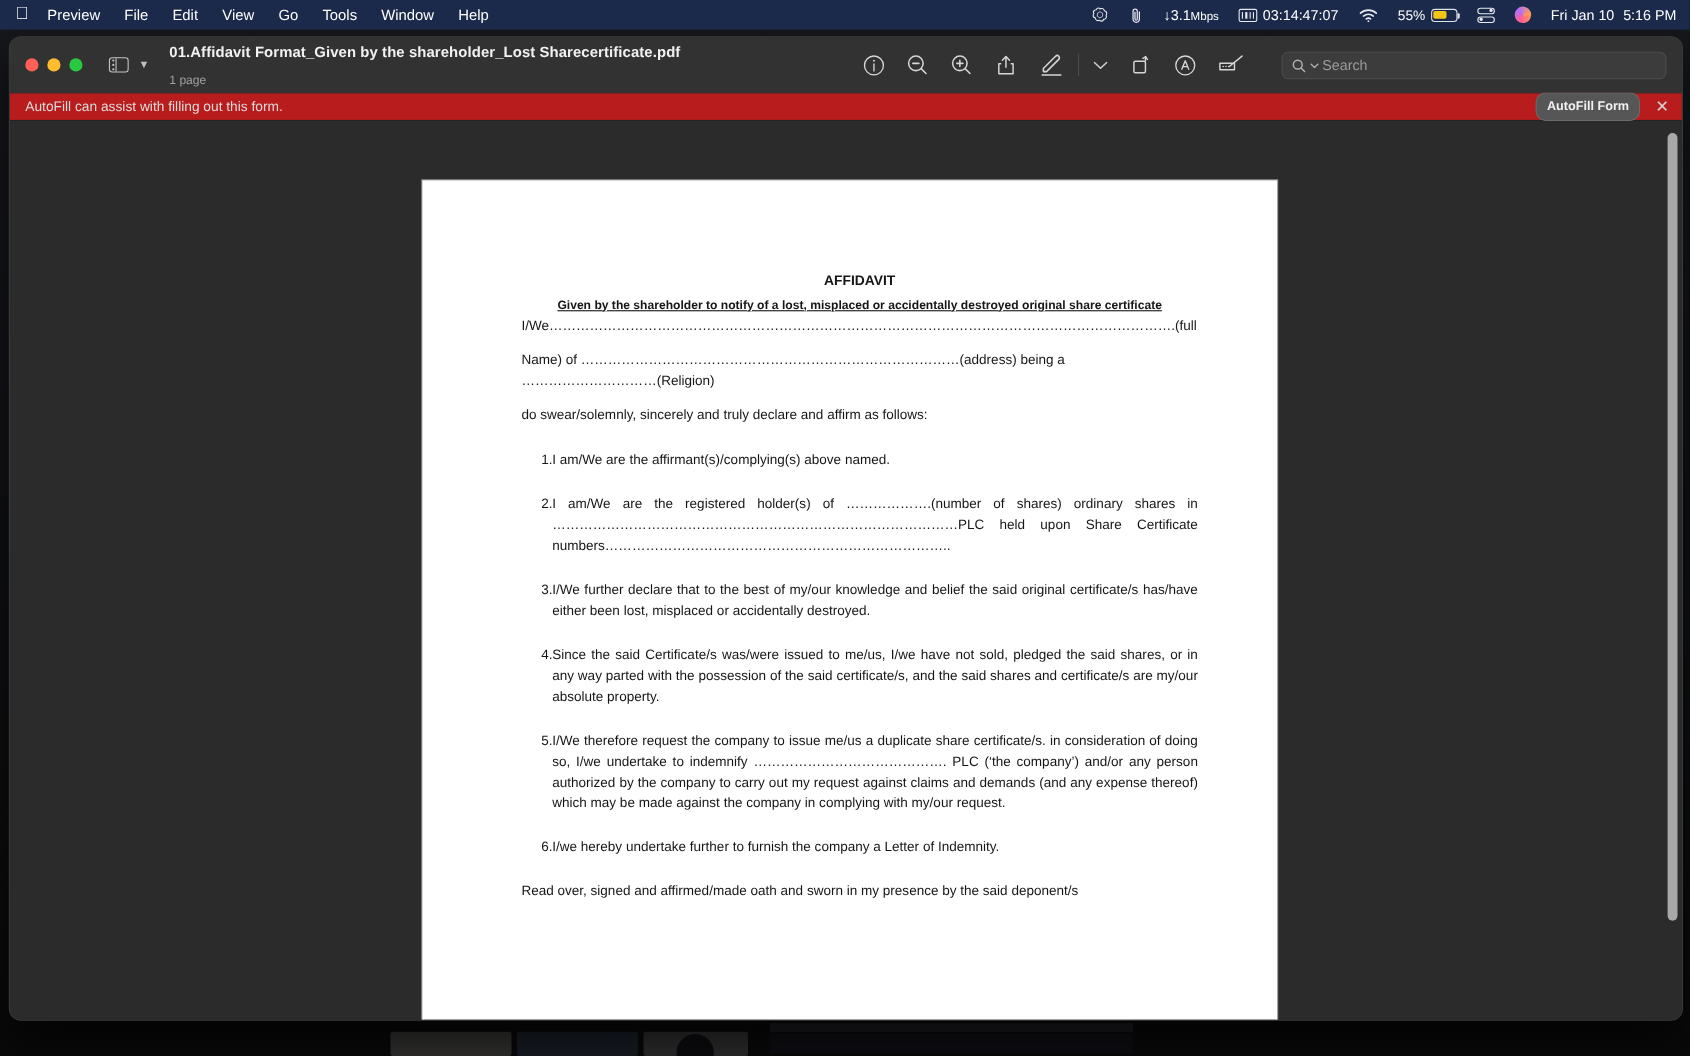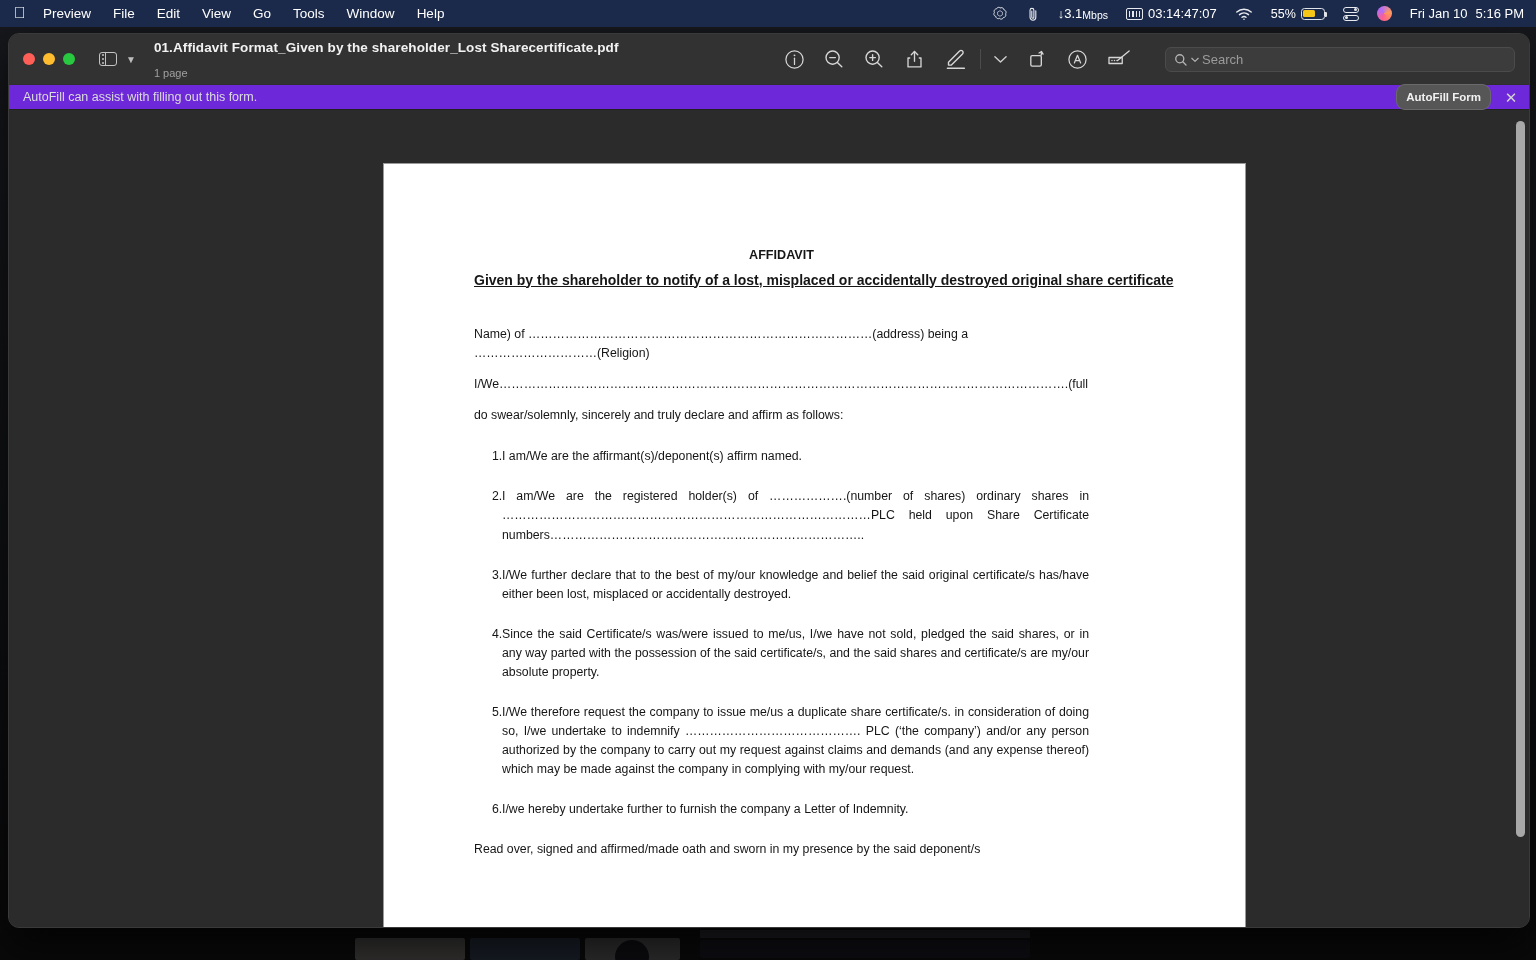--- a/index.html
+++ b/index.html
@@ -95,49 +95,49 @@
   .tb-sep{ width:1px;height:20px;background:#4c4c4c;margin:0 2px;}
   #searchbox{
     position:absolute; right:14px; top:13px; width:350px; height:25px;
     background:#3c3c3c; border:1px solid #4b4b4b; border-radius:6px;
     display:flex; align-items:center; padding:6px 8px; gap:3px;
   }
   #searchbox .ph{ color:#9b9b9b; font-size:13px; }
 
   
   #autofill{
-    height:26px; background:#6d28d9; border-top:1px solid #2f2f2f; border-bottom:1px solid #212121;
+    height:26px; background:#b91c1c; border-top:1px solid #2f2f2f; border-bottom:1px solid #212121;
     display:flex; align-items:center; padding:0 10px 0 14px;
     color:#dcdcdc; font-size:12.5px;
   }
   #af-right{ margin-left:auto; display:flex; align-items:center; gap:12px;}
   #af-btn{
     background:#565656; color:#f1f1f1; font-size:11.5px; font-weight:bold;
     border-radius:9px; padding:6px 9px; border:1px solid #6a6a6a;
   }
   #af-close{ color:#d3d3d3; font-size:15px; line-height:1; width:16px; text-align:center;}
 
   
   #content{
     position:absolute; left:0; top:77px; right:0; bottom:0;
     background:#2b2b2b; overflow:hidden;
   }
   #page{
-    position:absolute; left:375px; top:53px; width:861px; height:795px;
+    position:absolute; left:375px; top:53px; width:777px; height:795px;
     background:#fff; box-shadow:0 0 0 1px #9a9a9a;
   }
   .doc-body{
     position:absolute; left:90px; top:82px; width:615px;
     color:#161616;
     font-family:"Liberation Sans", sans-serif;
     font-size:12.3px;
     line-height:1.55;
   }
   .doc-h1{ text-align:center; font-weight:bold; font-size:12.6px; margin-bottom:4px;}
-  .doc-h2{ text-align:center; font-weight:bold; font-size:14px; text-decoration:underline; margin-bottom:34px; white-space:nowrap;}
+  .doc-h2{ text-align:center; font-weight:bold; font-size:11px; text-decoration:underline; white-space:nowrap;}
   .p-line{ margin-bottom:12px; }
   ol.items{ list-style:none; margin:22px 0 0 0; padding:0; }
   ol.items > li{
     display:flex; margin-bottom:21px;
   }
   ol.items > li .num{ width:28px; flex:0 0 28px; padding-left:18px; }
   ol.items > li .txt{ flex:1; text-align:justify; }
   .tail{ margin-top:14px; }
   .tail .t1{ margin-bottom:22px;}
 
@@ -347,28 +347,28 @@
   </div>
 
   <div id="content">
 
     <div id="page">
       <div class="doc-body">
 
         <div class="doc-h1">AFFIDAVIT</div>
         <div class="doc-h2">Given by the shareholder to notify of a lost, misplaced or accidentally destroyed original share certificate</div>
 
+        <div class="p-line">I/We………………………………………………………………………………………………………………………….(full</div>
         <div class="p-line">Name) of …………………………………………………………………………(address) being a …………………………(Religion)</div>
-        <div class="p-line">I/We………………………………………………………………………………………………………………………….(full</div>
         <div class="p-line">do swear/solemnly, sincerely and truly declare and affirm as follows:</div>
 
         <ol class="items">
           <li>
             <span class="num">1.</span>
-            <span class="txt">I am/We are the affirmant(s)/deponent(s) affirm named.</span>
+            <span class="txt">I am/We are the affirmant(s)/complying(s) above named.</span>
           </li>
           <li>
             <span class="num">2.</span>
             <span class="txt">I am/We are the registered holder(s) of ……………….(number of shares) ordinary shares in ………………………………………………………………………………PLC held upon Share Certificate numbers…………………………………………………………………..</span>
           </li>
           <li>
             <span class="num">3.</span>
             <span class="txt">I/We further declare that to the best of my/our knowledge and belief the said original certificate/s has/have either been lost, misplaced or accidentally destroyed.</span>
           </li>
           <li>

